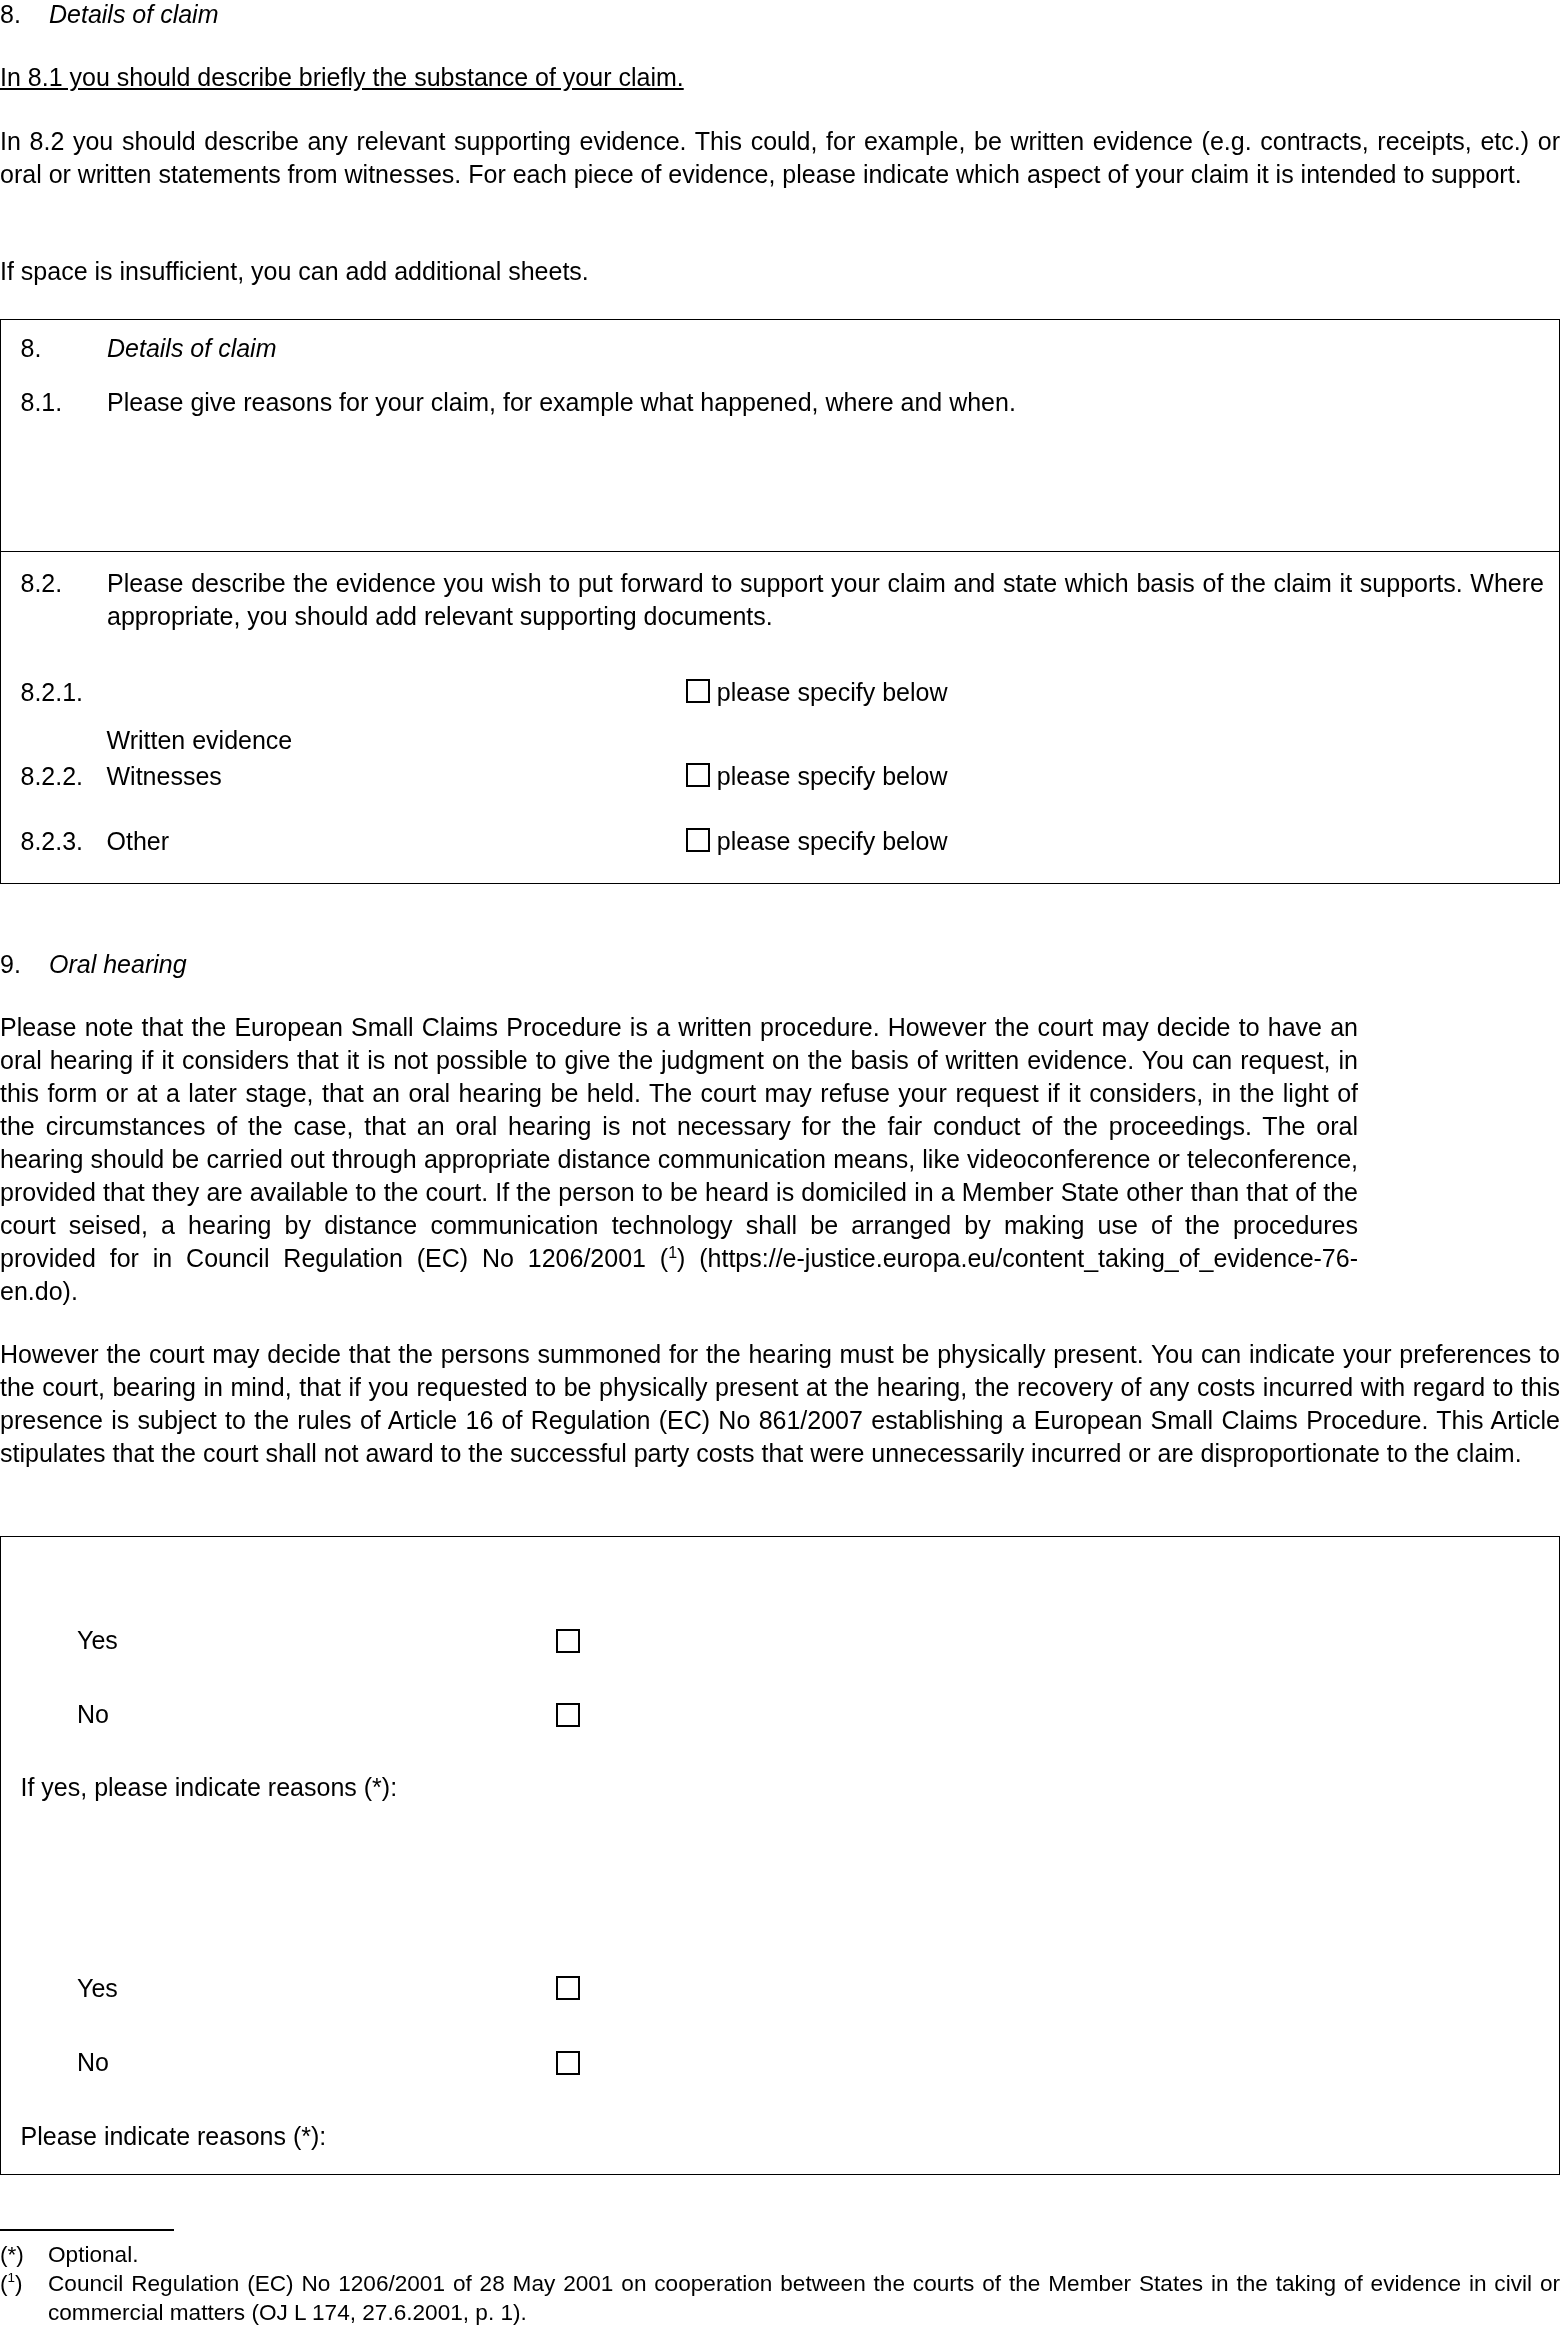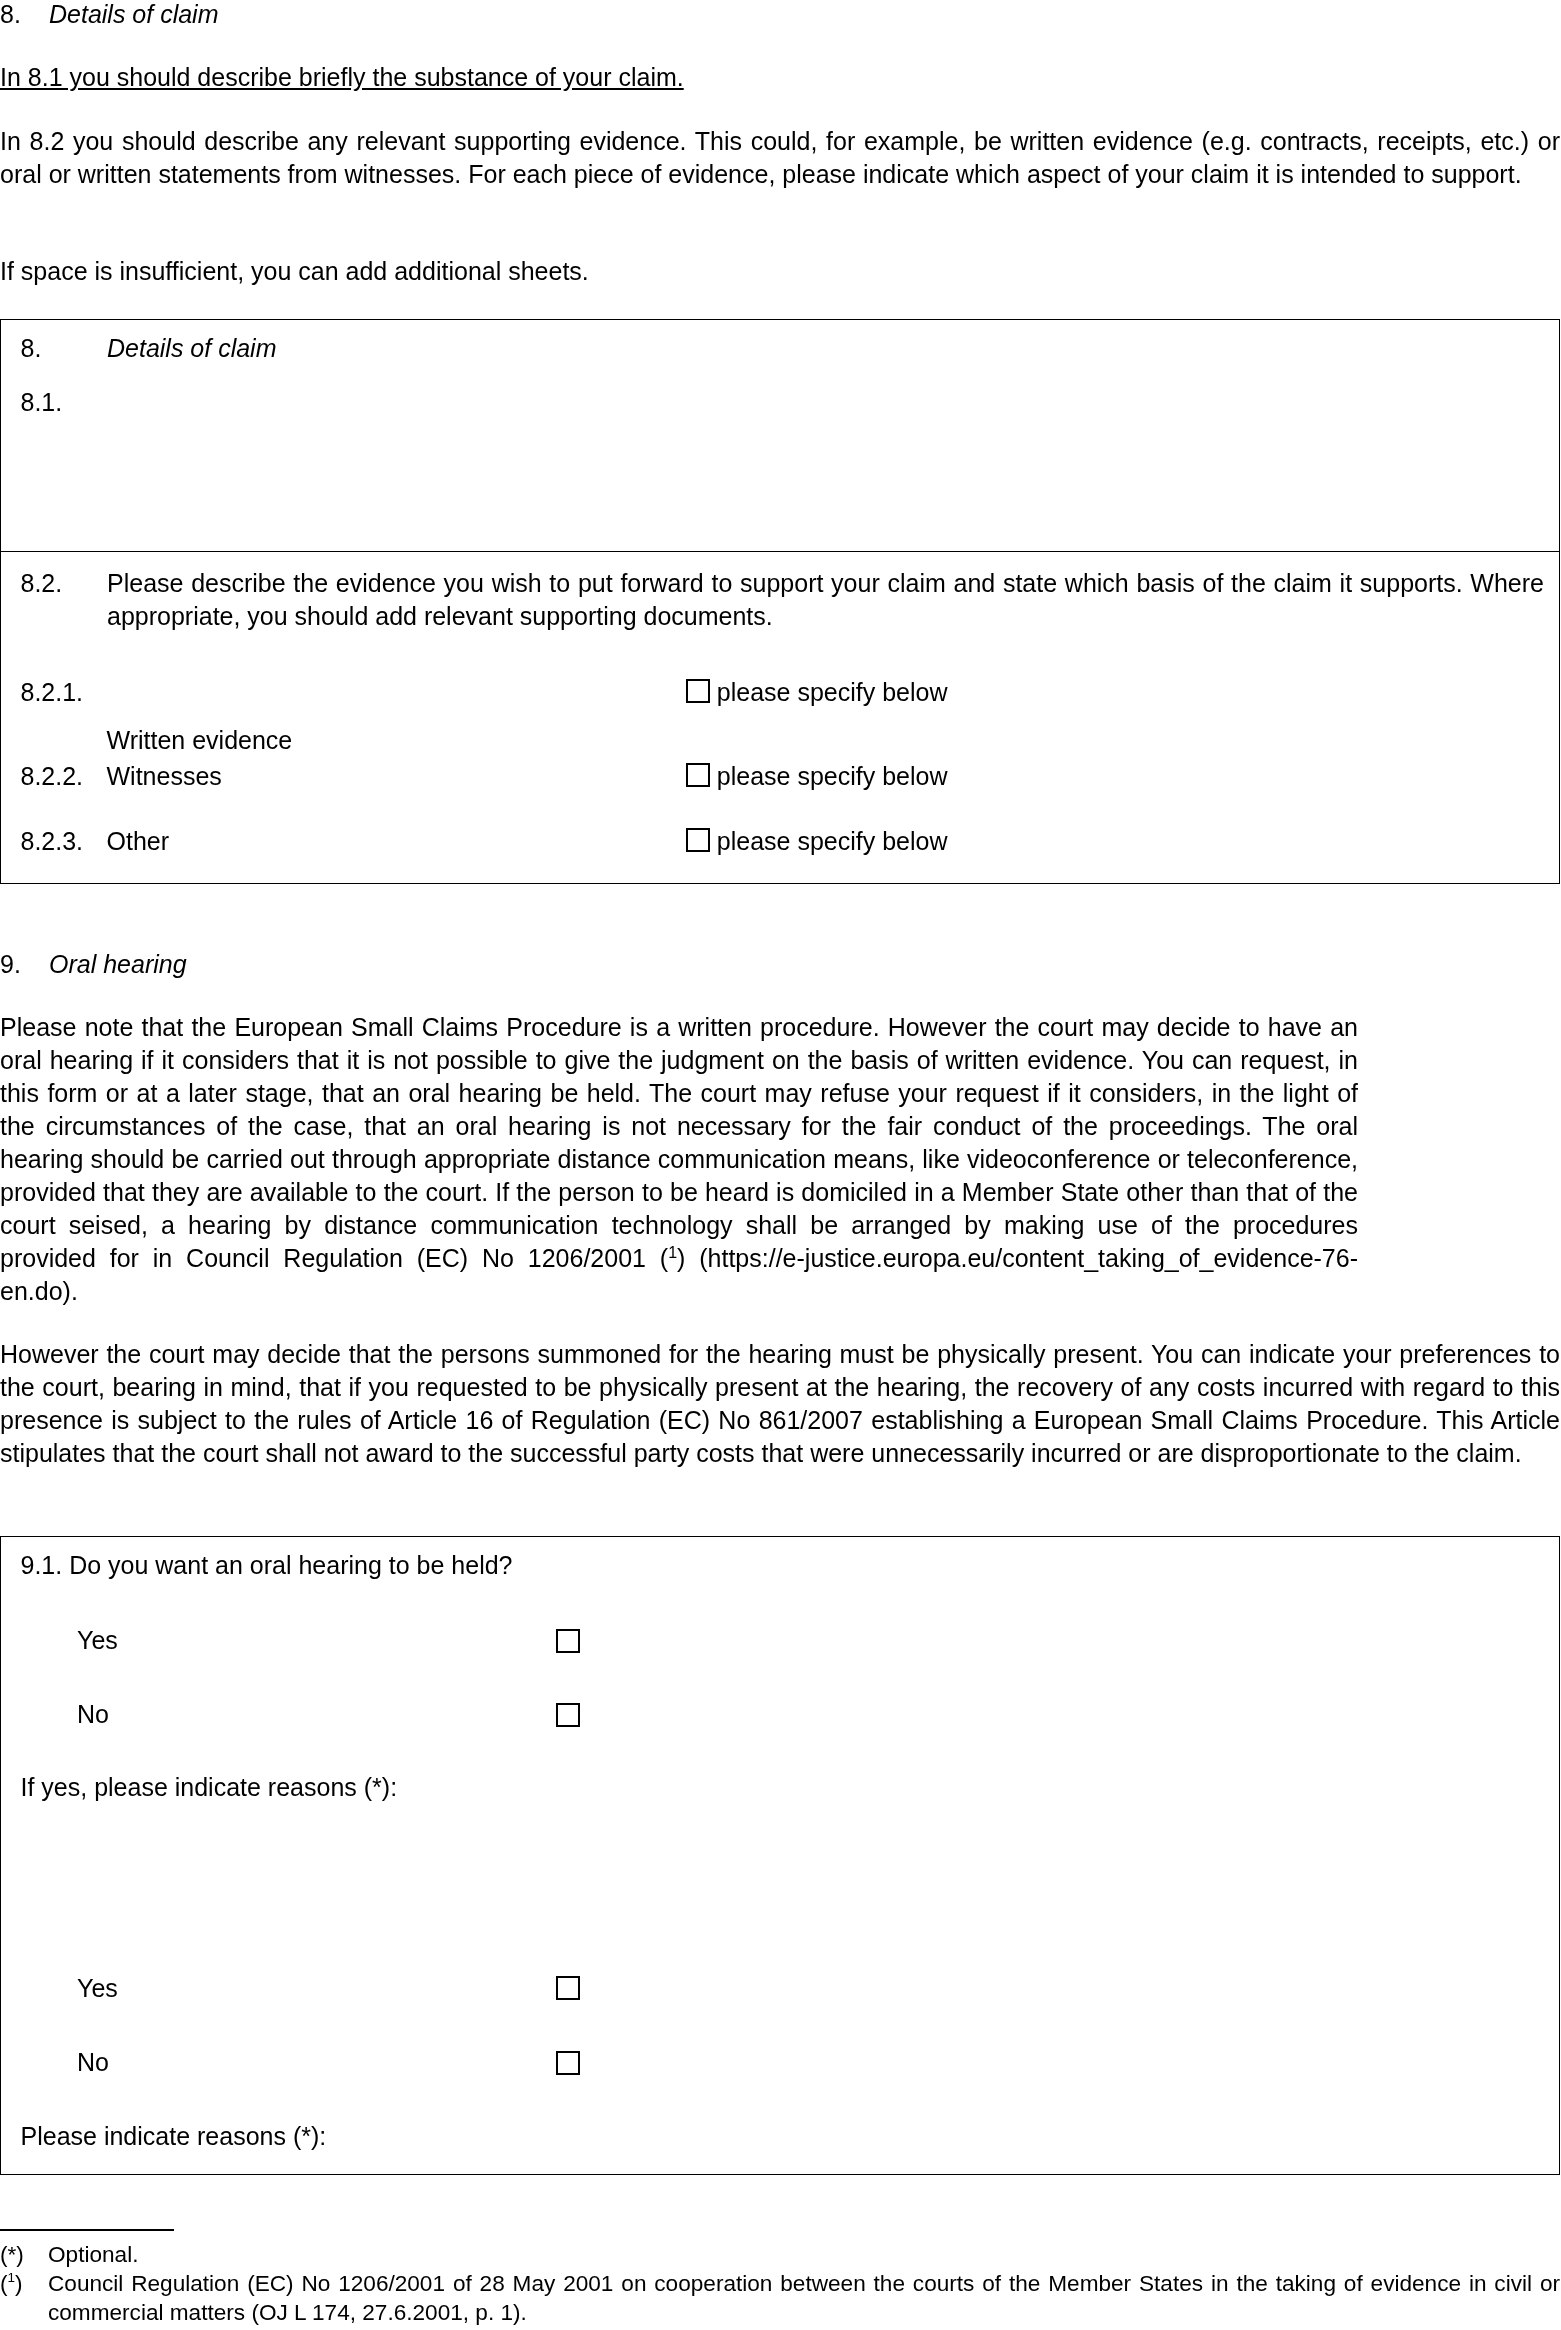--- a/index.html
+++ b/index.html
@@ -23,20 +23,21 @@
 
 <div class="abs just" style="left:0;top:61px;width:1560px;text-decoration:underline;">In 8.1 you should describe briefly the substance of your claim.</div>
 <div class="abs just" style="left:0;top:125px;width:1560px;">In 8.2 you should describe any relevant supporting evidence. This could, for example, be written evidence (e.g. contracts, receipts, etc.) or oral or written statements from witnesses. For each piece of evidence, please indicate which aspect of your claim it is intended to support.</div>
 <div class="abs just" style="left:0;top:255px;width:1476px;">If space is insufficient, you can add additional sheets.</div>
 
 <div class="box" style="left:0;top:319px;width:1560px;height:565px;">
   <div class="abs" style="left:19.5px;top:12.2px;">8.</div>
   <div class="abs it" style="left:106px;top:12.2px;white-space:nowrap;">Details of claim</div>
 
   <div class="abs" style="left:19.5px;top:66px;">8.1.</div>
+  <div class="abs" style="left:106px;top:66px;white-space:nowrap;">Please give reasons for your claim, for example what happened, where and when.</div>
   <div class="abs" style="left:0;top:85px;width:1556px;height:140px;"></div>
 
   <div class="hr" style="top:231px;"></div>
 
   <div class="abs" style="left:19.5px;top:247px;">8.2.</div>
   <div class="abs just" style="left:106px;top:247px;width:1437px;">Please describe the evidence you wish to put forward to support your claim and state which basis of the claim it supports. Where appropriate, you should add relevant supporting documents.</div>
 
   <div class="abs" style="left:19.5px;top:356px;width:1526px;">
     <span>8.2.1.</span>
     <span class="abs" style="left:86px;white-space:nowrap;margin-top:48px;">Written evidence</span>
@@ -68,21 +69,20 @@
   <span class="it" style="position:absolute;left:49px;white-space:nowrap;">Oral hearing</span>
 </div>
 
 <div class="abs just" style="left:0;top:1011px;width:1358px;">
   <span>Please note that the European Small Claims Procedure is a written procedure. However the court may decide to have an oral hearing if it considers that it is not possible to give the judgment on the basis of written evidence. You can request, in this form or at a later stage, that an oral hearing be held. The court may refuse your request if it considers, in the light of the circumstances of the case, that an oral hearing is not necessary for the fair conduct of the proceedings. The oral hearing should be carried out through appropriate distance communication means, like videoconference or teleconference, provided that they are available to the court. If the person to be heard is domiciled in a Member State other than that of the court seised, a hearing by distance communication technology shall be arranged by making use of the procedures provided for in Council Regulation (EC) No 1206/2001 (</span><sup>1</sup><span>) (https://e-justice.europa.eu/content_taking_of_evidence-76-en.do).</span>
 </div>
 
 <div class="abs just" style="left:0;top:1338px;width:1560px;">However the court may decide that the persons summoned for the hearing must be physically present. You can indicate your preferences to the court, bearing in mind, that if you requested to be physically present at the hearing, the recovery of any costs incurred with regard to this presence is subject to the rules of Article 16 of Regulation (EC) No 861/2007 establishing a European Small Claims Procedure. This Article stipulates that the court shall not award to the successful party costs that were unnecessarily incurred or are disproportionate to the claim.</div>
 
 <div class="box" style="left:0;top:1536px;width:1560px;height:639px;">
-  <div class="abs" style="left:19.5px;top:12.2px;white-space:nowrap;">9.1. Do you want an oral hearing to be held?</div>
 
   <div class="abs" style="left:76px;top:87px;">Yes</div>
   <span class="abs cb" style="left:555px;top:92px;"></span>
 
   <div class="abs" style="left:76px;top:161px;">No</div>
   <span class="abs cb" style="left:555px;top:166px;"></span>
 
   <div class="abs" style="left:19.5px;top:234px;white-space:nowrap;">If yes, please indicate reasons (*):</div>
   <div class="abs" style="left:0;top:269px;width:1556px;height:79px;"></div>
 

